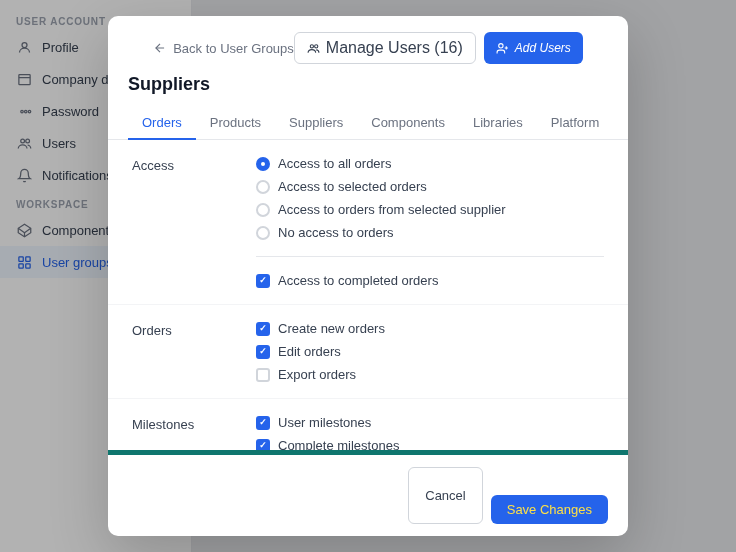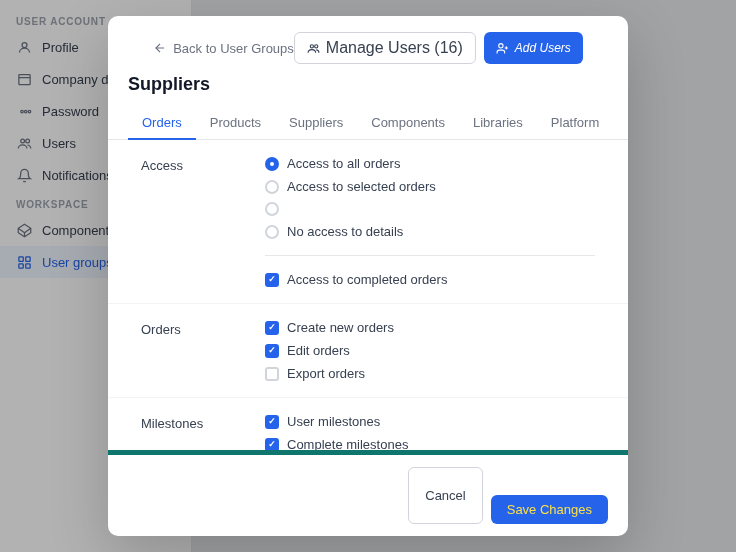--- a/index.html
+++ b/index.html
@@ -164,21 +164,21 @@
     }
 
     
     .modal-body {
       flex: 1;
       overflow-y: auto;
       padding: 0 0 16px;
     }
 
     .permission-section {
-      padding: 16px 33px;
+      padding: 16px 24px;
       border-bottom: 1px solid #f3f4f6;
     }
 
     .permission-row {
       display: flex;
       gap: 24px;
     }
 
     .permission-label {
       width: 100px;
@@ -432,24 +432,25 @@
             <label class="radio-item">
               <div class="radio-input checked"></div>
               <span>Access to all orders</span>
             </label>
             <label class="radio-item">
               <div class="radio-input"></div>
               <span>Access to selected orders</span>
             </label>
             <label class="radio-item">
               <div class="radio-input"></div>
+              <span>Access to orders from selected supplier</span>
             </label>
             <label class="radio-item">
               <div class="radio-input"></div>
-              <span>No access to details</span>
+              <span>No access to orders</span>
             </label>
             <div class="separator-row"></div>
             <label class="checkbox-item">
               <div class="checkbox-input checked"></div>
               <span>Access to completed orders</span>
             </label>
           </div>
         </div>
       </div>
 

